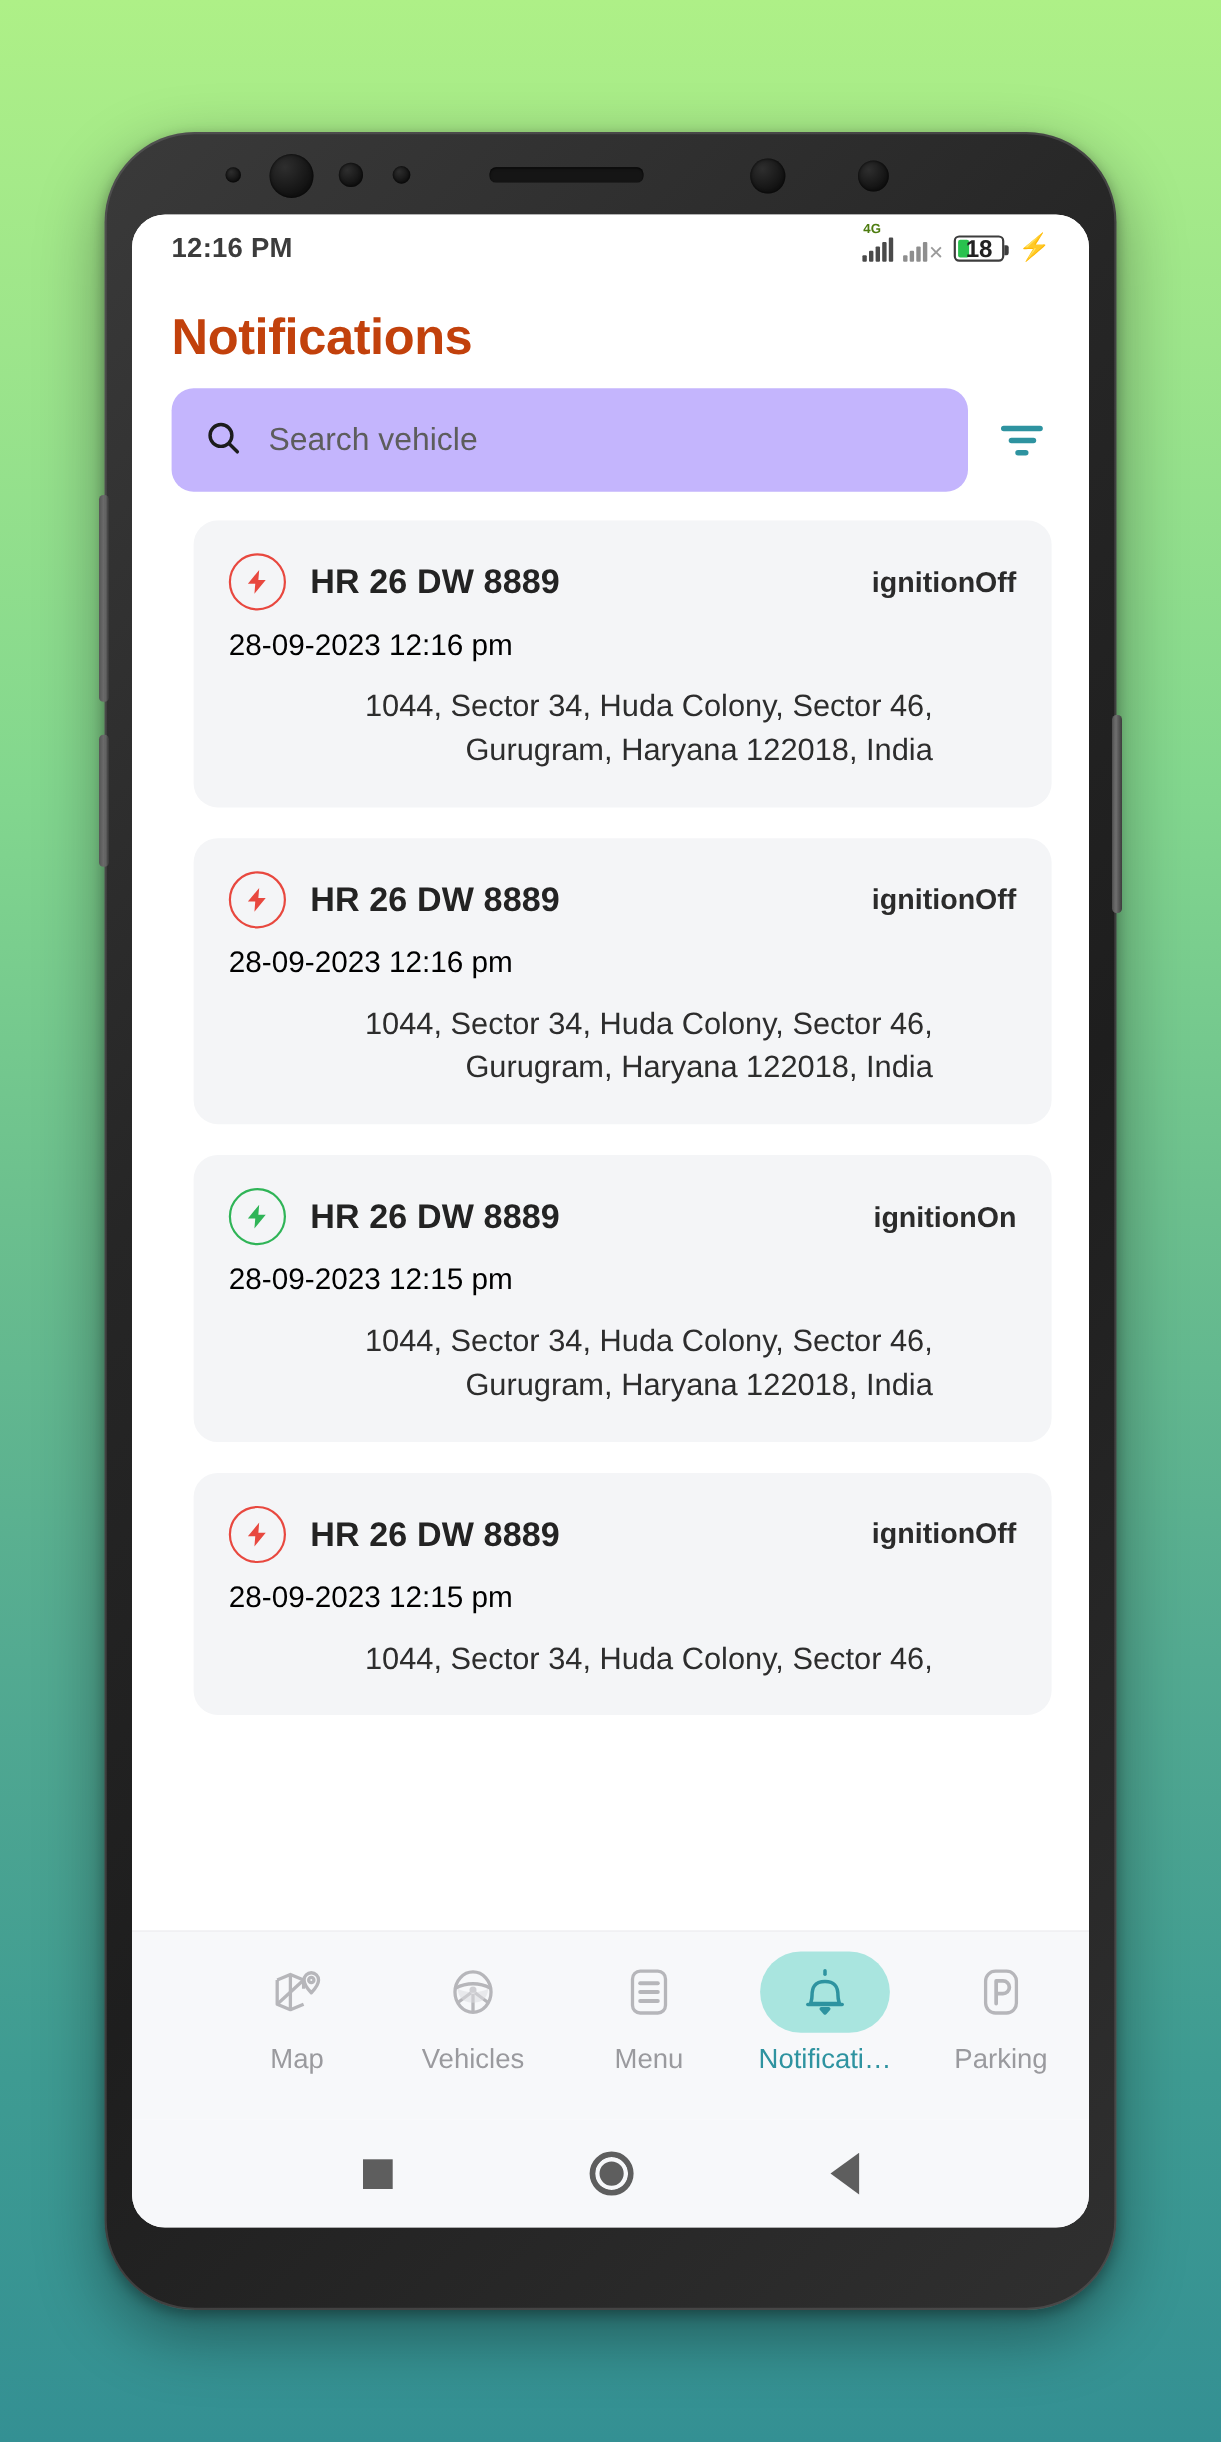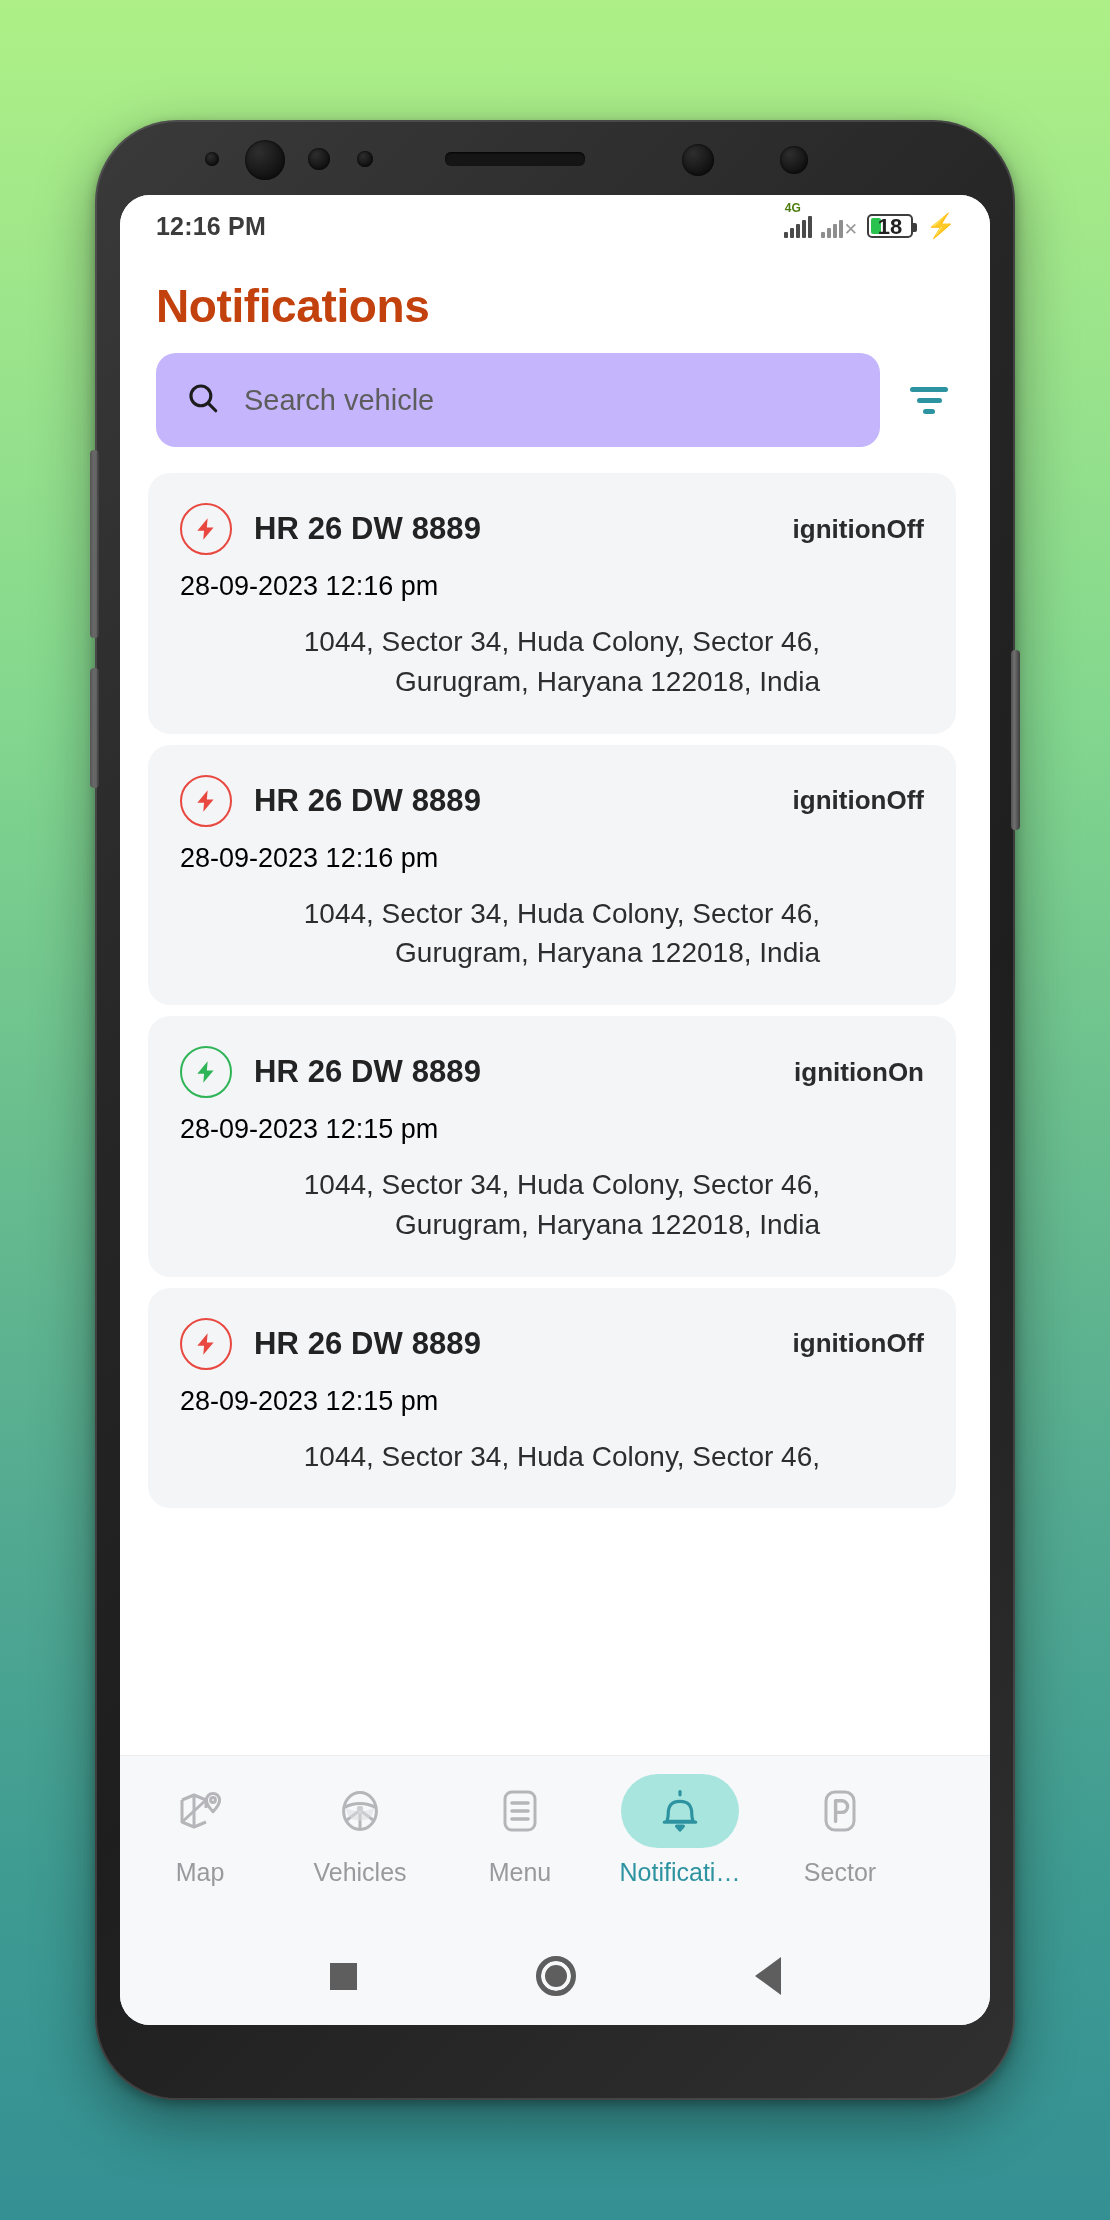--- a/index.html
+++ b/index.html
@@ -181,21 +181,22 @@
   .filter-btn i:nth-child(2){ width: 25px; }
   .filter-btn i:nth-child(3){ width: 12px; }
 
   
   .notif-list {
     flex: 1;
     overflow: hidden;
     padding: 0 34px 0 28px;
     display: flex;
     flex-direction: column;
-    gap: 11px;
+    gap: 28px;
+    margin-left: 28px;
   }
   .notif-card {
     background: #F4F5F7;
     border-radius: 22px;
     padding: 30px 32px 32px 32px;
     flex: 0 0 auto;
   }
   .notif-head {
     display: flex;
     align-items: center;
@@ -235,21 +236,21 @@
     max-width: 640px;
     text-align: right;
   }
 
   
   .bottom-nav {
     flex: 0 0 172px;
     background: #F7F8FA;
     display: flex;
     align-items: flex-start;
-    justify-content: flex-start;
+    justify-content: flex-end;
     padding-top: 18px;
     border-top: 1px solid #ECECEE;
   }
   .nav-item {
     display:flex; flex-direction:column; align-items:center;
     gap: 10px;
     width: 160px;
   }
   .nav-ico-wrap {
     width: 118px; height: 74px;
@@ -471,21 +472,21 @@
         <span class="nav-label">Notificati…</span>
       </div>
 
       <div class="nav-item">
         <span class="nav-ico-wrap">
           <svg viewBox="0 0 24 24" fill="none" stroke="#b6b6ba" stroke-width="1.5">
             <rect x="5" y="2.5" width="14" height="19" rx="4.5"></rect>
             <path d="M9.8 17.2V6.9h3.1a2.9 2.9 0 0 1 0 5.8H9.8" stroke-width="1.7" stroke-linecap="round" stroke-linejoin="round"></path>
           </svg>
         </span>
-        <span class="nav-label">Sector</span>
+        <span class="nav-label">Parking</span>
       </div>
 
     </div>
 
     <div class="sys-nav">
       <span class="sys-square"></span>
       <span class="sys-circle"></span>
       <span class="sys-tri"></span>
     </div>
 

